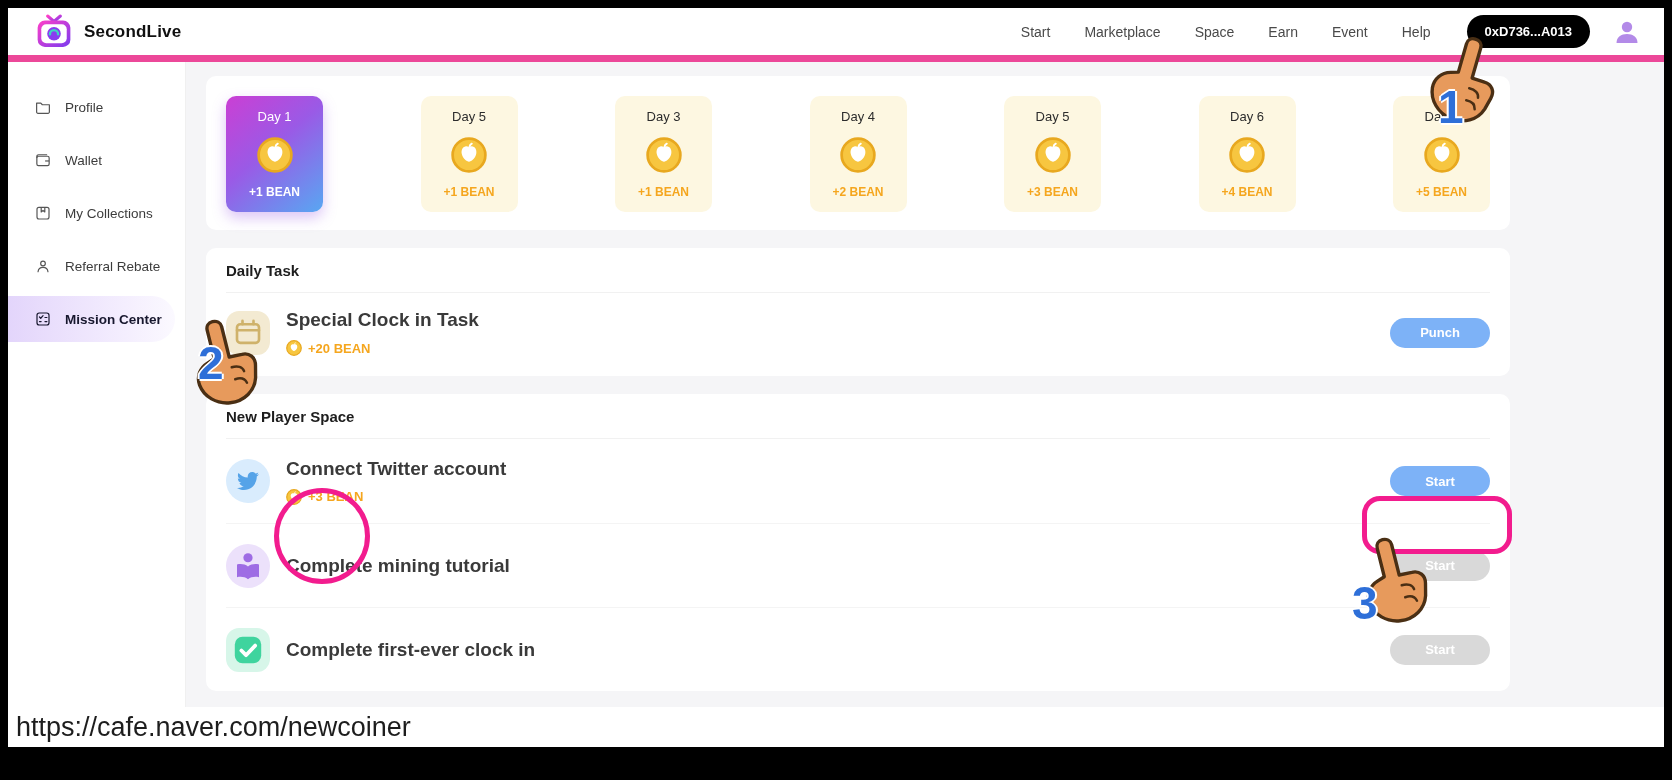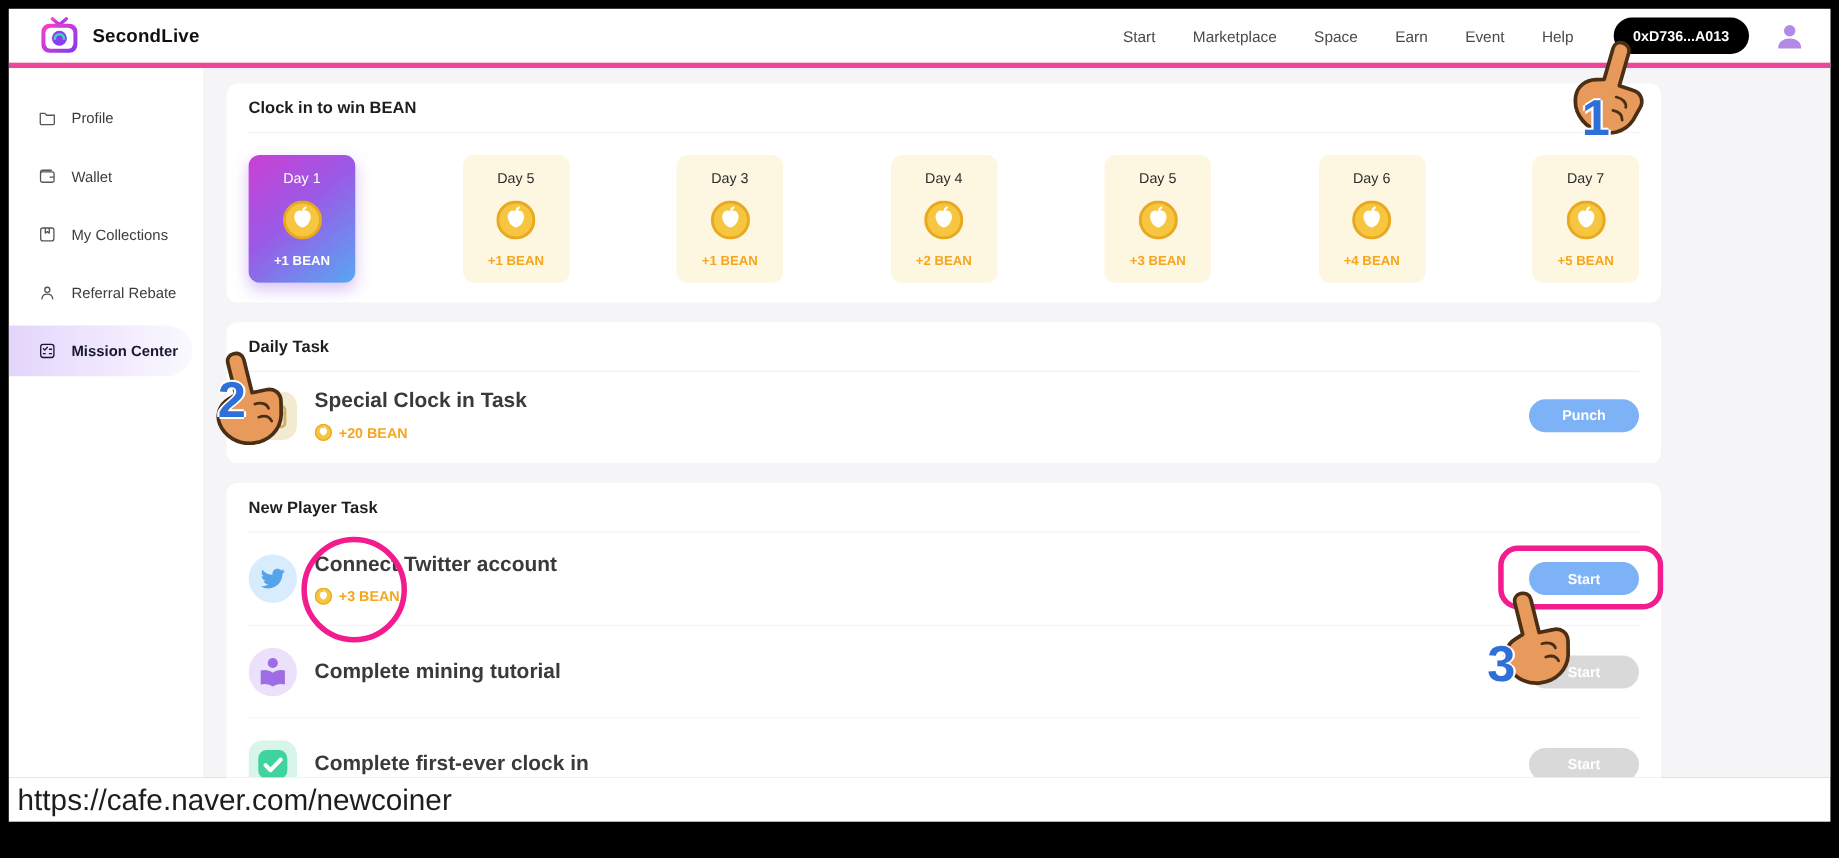--- a/index.html
+++ b/index.html
@@ -4,21 +4,21 @@
 <style>
   * { margin:0; padding:0; box-sizing:border-box; }
   html,body { background:#444; }
   body { font-family:"Liberation Sans", sans-serif; }
 
   .frame { position:relative; width:1672px; height:780px; background:#000; overflow:hidden; }
   .screen { position:absolute; left:8px; top:8px; width:1656px; height:699px; background:#fff; overflow:hidden; display:flex; flex-direction:column; }
   .urlbar { position:absolute; left:8px; top:707px; width:1656px; height:40px; background:#fff; display:flex; align-items:center; padding:0 8px; font-size:27px; color:#1d1d1d; }
 
   
-  .header { flex:0 0 54px; display:flex; align-items:center; padding:0 22px 0 26px; background:#fff; border-bottom:5px solid #ec4899; }
+  .header { flex:0 0 54px; display:flex; align-items:center; padding:0 22px 0 26px; background:#fff; border-bottom:7px solid #ec4899; }
   .brand { display:flex; align-items:center; gap:10px; }
   .logo { width:40px; height:37px; }
   .brand-name { font-weight:bold; font-size:17px; color:#101010; letter-spacing:.2px; }
   .nav { margin-left:auto; display:flex; align-items:center; gap:34px; font-size:14px; color:#4a4a4a; }
   .nav-item { cursor:pointer; white-space:nowrap; }
   .wallet-pill { margin-left:36px; background:#000; color:#fff; font-size:13px; font-weight:bold; padding:9px 18px; border-radius:18px; cursor:pointer; white-space:nowrap; }
   .avatar { margin-left:22px; width:30px; height:30px; cursor:pointer; }
 
   
   .page-body { flex:1; display:flex; min-height:0; }
@@ -166,21 +166,20 @@
               <path d="M14.6 10 h2.6" stroke-linecap="round"></path>
               <path d="M7.3 15.4 h2.2 M14.6 15.4 h2.6" stroke-linecap="round"></path>
             </svg>
           <span>Mission Center</span>
         </div>
       </div>
 
       <div class="main">
 
         <div class="card">
-          <div class="card-title">Clock in to win BEAN</div>
           <div class="days">
             <div class="day active">
               <span class="day-label">Day 1</span>
               <svg class="coin">
                   <use href="#sym-coin"></use>
                 </svg>
               <span class="day-reward">+1 BEAN</span>
             </div>
             <div class="day">
               <span class="day-label">Day 5</span>
@@ -244,21 +243,21 @@
                     <use href="#sym-coin"></use>
                   </svg>
                 <span>+20 BEAN</span>
               </div>
             </div>
             <button class="btn btn-blue">Punch</button>
           </div>
         </div>
 
         <div class="card">
-          <div class="card-title">New Player Task</div>
+          <div class="card-title">New Player Space</div>
 
           <div class="npt-row">
             <div class="task-icon tw">
               <svg viewBox="0 0 24 24">
                   <use href="#sym-bird"></use>
                 </svg>
             </div>
             <div class="task-info">
               <span class="task-label">Connect Twitter account</span>
               <div class="task-reward">

